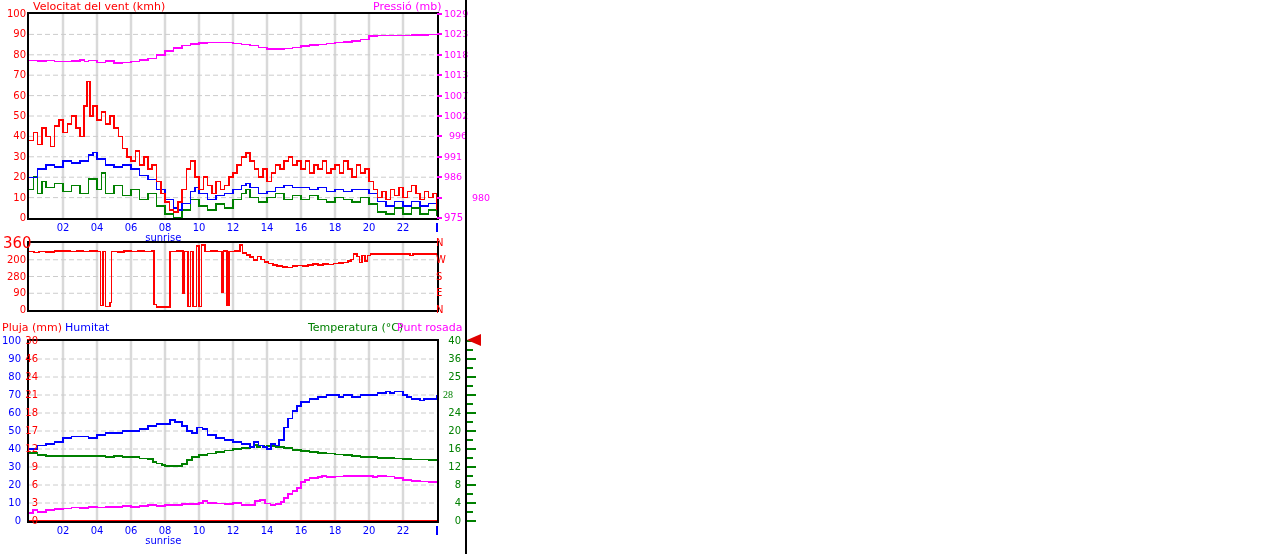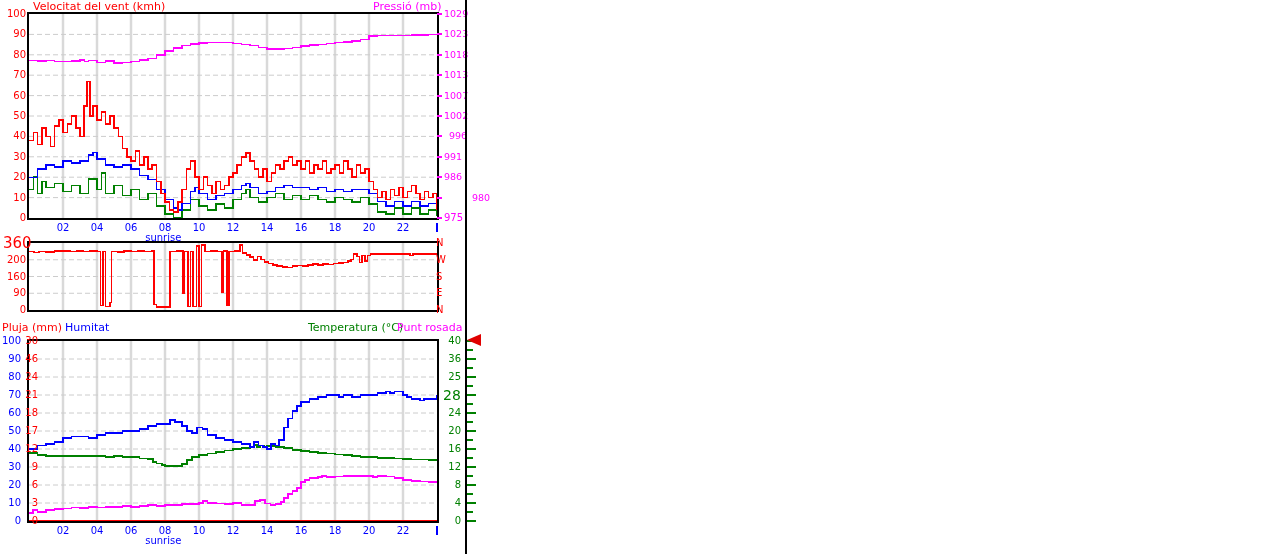--- a/index.html
+++ b/index.html
@@ -149,21 +149,21 @@
       <div style="position: absolute; font-size: 10px; line-height: 12px; height: 12px; white-space: nowrap; left: 219px; width: 28px; text-align: center; top: 222px; color: rgb(0, 0, 255);">12</div>
       <div style="position: absolute; font-size: 10px; line-height: 12px; height: 12px; white-space: nowrap; left: 253px; width: 28px; text-align: center; top: 222px; color: rgb(0, 0, 255);">14</div>
       <div style="position: absolute; font-size: 10px; line-height: 12px; height: 12px; white-space: nowrap; left: 287px; width: 28px; text-align: center; top: 222px; color: rgb(0, 0, 255);">16</div>
       <div style="position: absolute; font-size: 10px; line-height: 12px; height: 12px; white-space: nowrap; left: 321px; width: 28px; text-align: center; top: 222px; color: rgb(0, 0, 255);">18</div>
       <div style="position: absolute; font-size: 10px; line-height: 12px; height: 12px; white-space: nowrap; left: 355px; width: 28px; text-align: center; top: 222px; color: rgb(0, 0, 255);">20</div>
       <div style="position: absolute; font-size: 10px; line-height: 12px; height: 12px; white-space: nowrap; left: 389px; width: 28px; text-align: center; top: 222px; color: rgb(0, 0, 255);">22</div>
       <div style="position: absolute; font-size: 10px; line-height: 12px; height: 12px; white-space: nowrap; left: 133.3px; width: 60px; text-align: center; top: 232px; color: rgb(0, 0, 255);">sunrise</div>
       <div style="position: absolute; font-size: 10px; line-height: 12px; white-space: nowrap; left: 436px; width: 2px; height: 9px; top: 223px; background: rgb(0, 0, 255);"></div>
       <div style="position: absolute; font-size: 15px; line-height: 12px; height: 12px; white-space: nowrap; left: 3px; width: 23px; text-align: center; top: 237px; color: rgb(255, 0, 0);">360</div>
       <div style="position: absolute; font-size: 10px; line-height: 12px; height: 12px; white-space: nowrap; left: 3px; width: 23px; text-align: right; top: 253.75px; color: rgb(255, 0, 0);">200</div>
-      <div style="position: absolute; font-size: 10px; line-height: 12px; height: 12px; white-space: nowrap; left: 3px; width: 23px; text-align: right; top: 270.5px; color: rgb(255, 0, 0);">160</div>
+      <div style="position: absolute; font-size: 10px; line-height: 12px; height: 12px; white-space: nowrap; left: 3px; width: 23px; text-align: right; top: 270.5px; color: rgb(255, 0, 0);">280</div>
       <div style="position: absolute; font-size: 10px; line-height: 12px; height: 12px; white-space: nowrap; left: 3px; width: 23px; text-align: right; top: 287.25px; color: rgb(255, 0, 0);">90</div>
       <div style="position: absolute; font-size: 10px; line-height: 12px; height: 12px; white-space: nowrap; left: 3px; width: 23px; text-align: right; top: 304px; color: rgb(255, 0, 0);">0</div>
       <div style="position: absolute; font-size: 10px; line-height: 12px; height: 12px; white-space: nowrap; left: 436px; width: 12px; text-align: left; top: 237px; color: rgb(255, 0, 0);">N</div>
       <div style="position: absolute; font-size: 10px; line-height: 12px; height: 12px; white-space: nowrap; left: 436px; width: 12px; text-align: left; top: 253.75px; color: rgb(255, 0, 0);">W</div>
       <div style="position: absolute; font-size: 10px; line-height: 12px; height: 12px; white-space: nowrap; left: 436px; width: 12px; text-align: left; top: 270.5px; color: rgb(255, 0, 0);">S</div>
       <div style="position: absolute; font-size: 10px; line-height: 12px; height: 12px; white-space: nowrap; left: 436px; width: 12px; text-align: left; top: 287.25px; color: rgb(255, 0, 0);">E</div>
       <div style="position: absolute; font-size: 10px; line-height: 12px; height: 12px; white-space: nowrap; left: 436px; width: 12px; text-align: left; top: 304px; color: rgb(255, 0, 0);">N</div>
       <div style="position: absolute; font-size: 10px; line-height: 12px; height: 12px; white-space: nowrap; left: 0px; width: 21px; text-align: right; top: 335px; color: rgb(0, 0, 255);">100</div>
       <div style="position: absolute; font-size: 10px; line-height: 12px; height: 12px; white-space: nowrap; left: 0px; width: 21px; text-align: right; top: 353px; color: rgb(0, 0, 255);">90</div>
       <div style="position: absolute; font-size: 10px; line-height: 12px; height: 12px; white-space: nowrap; left: 0px; width: 21px; text-align: right; top: 371px; color: rgb(0, 0, 255);">80</div>
@@ -188,21 +188,21 @@
       <div style="position: absolute; font-size: 10px; line-height: 12px; height: 12px; white-space: nowrap; left: 21px; width: 17px; text-align: right; top: 515px; color: rgb(255, 0, 0);">0</div>
       <div style="position: absolute; font-size: 10px; line-height: 12px; height: 12px; white-space: nowrap; left: 443px; width: 18px; text-align: right; top: 335px; color: rgb(0, 128, 0);">40</div>
       <div style="position: absolute; font-size: 10px; line-height: 12px; white-space: nowrap; left: 467px; width: 9px; height: 2px; top: 340px; background: rgb(0, 128, 0);"></div>
       <div style="position: absolute; font-size: 10px; line-height: 12px; white-space: nowrap; left: 467px; width: 6px; height: 2px; top: 349px; background: rgb(0, 128, 0);"></div>
       <div style="position: absolute; font-size: 10px; line-height: 12px; height: 12px; white-space: nowrap; left: 443px; width: 18px; text-align: right; top: 353px; color: rgb(0, 128, 0);">36</div>
       <div style="position: absolute; font-size: 10px; line-height: 12px; white-space: nowrap; left: 467px; width: 9px; height: 2px; top: 358px; background: rgb(0, 128, 0);"></div>
       <div style="position: absolute; font-size: 10px; line-height: 12px; white-space: nowrap; left: 467px; width: 6px; height: 2px; top: 367px; background: rgb(0, 128, 0);"></div>
       <div style="position: absolute; font-size: 10px; line-height: 12px; height: 12px; white-space: nowrap; left: 443px; width: 18px; text-align: right; top: 371px; color: rgb(0, 128, 0);">25</div>
       <div style="position: absolute; font-size: 10px; line-height: 12px; white-space: nowrap; left: 467px; width: 9px; height: 2px; top: 376px; background: rgb(0, 128, 0);"></div>
       <div style="position: absolute; font-size: 10px; line-height: 12px; white-space: nowrap; left: 467px; width: 6px; height: 2px; top: 385px; background: rgb(0, 128, 0);"></div>
-      <div style="position: absolute; font-size: 14px; line-height: 12px; height: 12px; white-space: nowrap; left: 443px; width: 18px; text-align: left; top: 389px; color: rgb(0, 128, 0);">28</div>
+      <div style="position: absolute; font-size: 10px; line-height: 12px; height: 12px; white-space: nowrap; left: 443px; width: 18px; text-align: left; top: 389px; color: rgb(0, 128, 0); font-family: Liberation Serif, serif;">28</div>
       <div style="position: absolute; font-size: 10px; line-height: 12px; white-space: nowrap; left: 467px; width: 9px; height: 2px; top: 394px; background: rgb(0, 128, 0);"></div>
       <div style="position: absolute; font-size: 10px; line-height: 12px; white-space: nowrap; left: 467px; width: 6px; height: 2px; top: 403px; background: rgb(0, 128, 0);"></div>
       <div style="position: absolute; font-size: 10px; line-height: 12px; height: 12px; white-space: nowrap; left: 443px; width: 18px; text-align: right; top: 407px; color: rgb(0, 128, 0);">24</div>
       <div style="position: absolute; font-size: 10px; line-height: 12px; white-space: nowrap; left: 467px; width: 9px; height: 2px; top: 412px; background: rgb(0, 128, 0);"></div>
       <div style="position: absolute; font-size: 10px; line-height: 12px; white-space: nowrap; left: 467px; width: 6px; height: 2px; top: 421px; background: rgb(0, 128, 0);"></div>
       <div style="position: absolute; font-size: 10px; line-height: 12px; height: 12px; white-space: nowrap; left: 443px; width: 18px; text-align: right; top: 425px; color: rgb(0, 128, 0);">20</div>
       <div style="position: absolute; font-size: 10px; line-height: 12px; white-space: nowrap; left: 467px; width: 9px; height: 2px; top: 430px; background: rgb(0, 128, 0);"></div>
       <div style="position: absolute; font-size: 10px; line-height: 12px; white-space: nowrap; left: 467px; width: 6px; height: 2px; top: 439px; background: rgb(0, 128, 0);"></div>
       <div style="position: absolute; font-size: 10px; line-height: 12px; height: 12px; white-space: nowrap; left: 443px; width: 18px; text-align: right; top: 443px; color: rgb(0, 128, 0);">16</div>
       <div style="position: absolute; font-size: 10px; line-height: 12px; white-space: nowrap; left: 467px; width: 9px; height: 2px; top: 448px; background: rgb(0, 128, 0);"></div>

